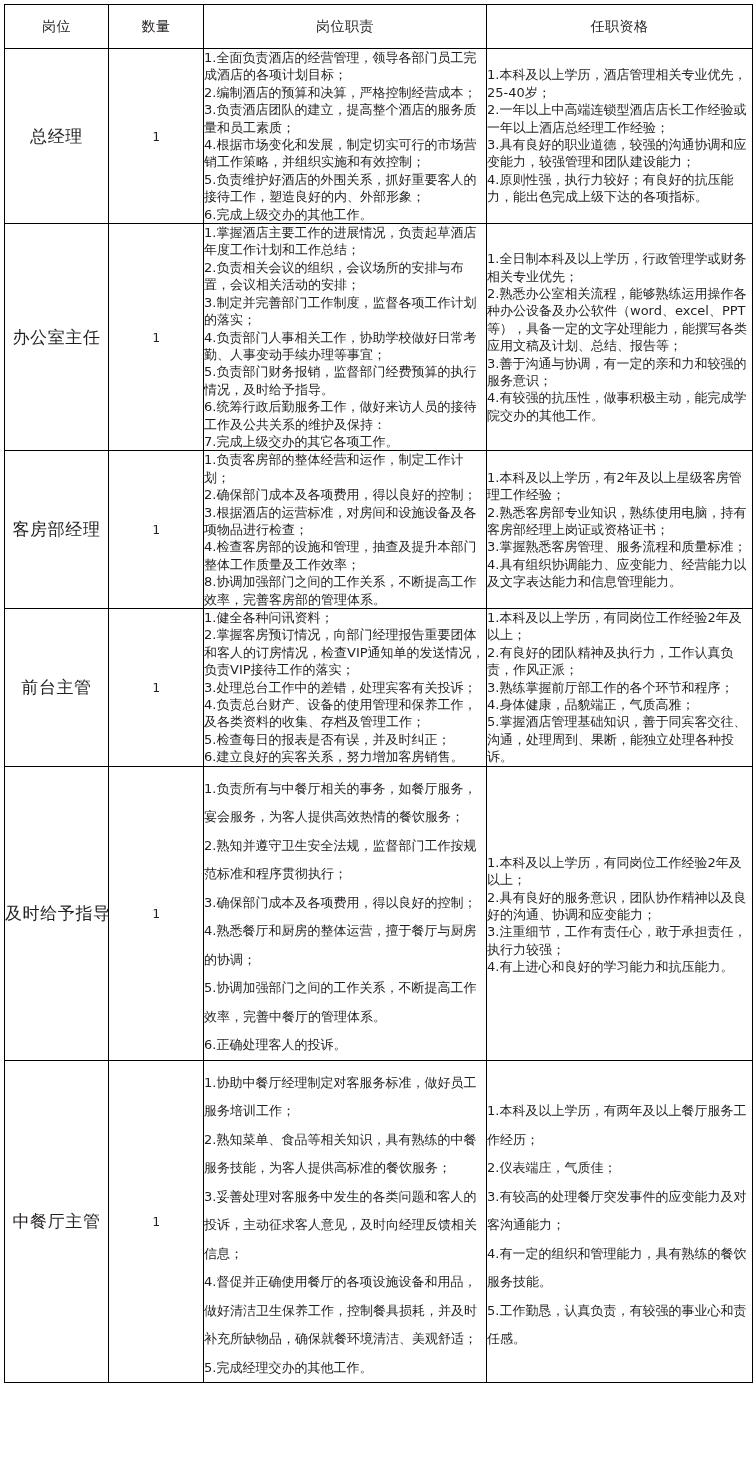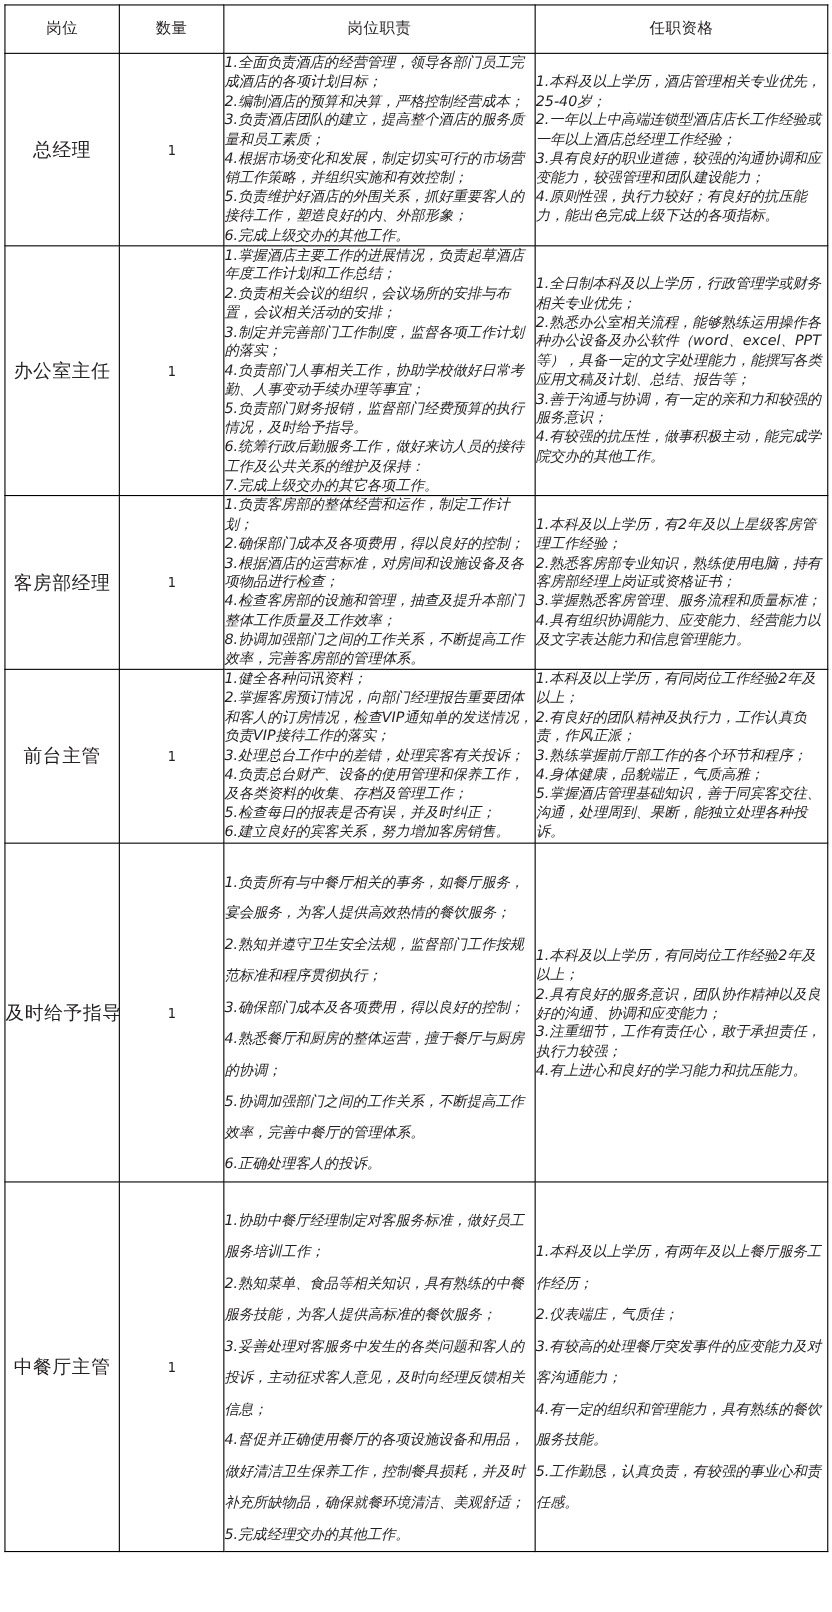--- a/index.html
+++ b/index.html
@@ -65,29 +65,28 @@
     font-size: 12.5px;
     font-family: "DejaVu Sans Mono", "Liberation Mono", monospace;
   }
   td.text-cell {
     vertical-align: top;
     font-size: 13px;
     line-height: 17.4px;
     padding: 3px 4px 3px 5px;
     text-align: left;
     word-break: break-all;
-    font-style: italic;
   }
   td.text-cell p {
     margin: 0;
   }
   
   tr.loose td.text-cell {
     line-height: 28.5px;
-    padding-top: 22px;
+    padding-top: 8px;
   }
   tr.loose td.text-cell.tight-q {
     line-height: 17.4px;
     padding-top: 3px;
   }
 </style>
 </head>
 <body>
 
 <div class="sheet">

